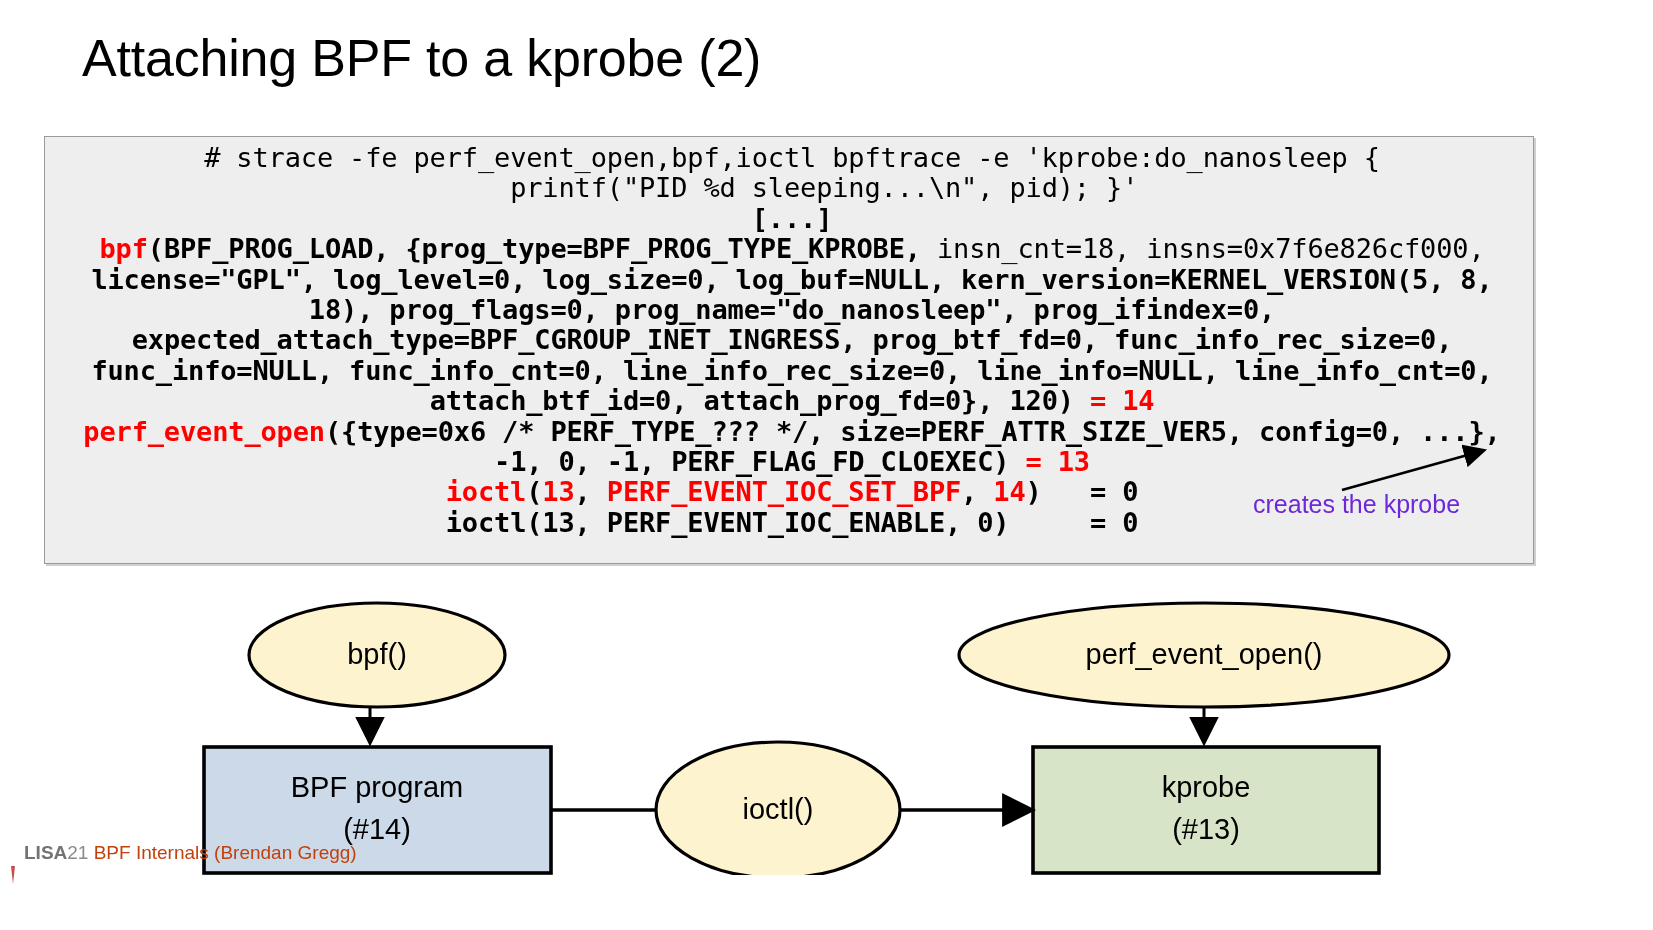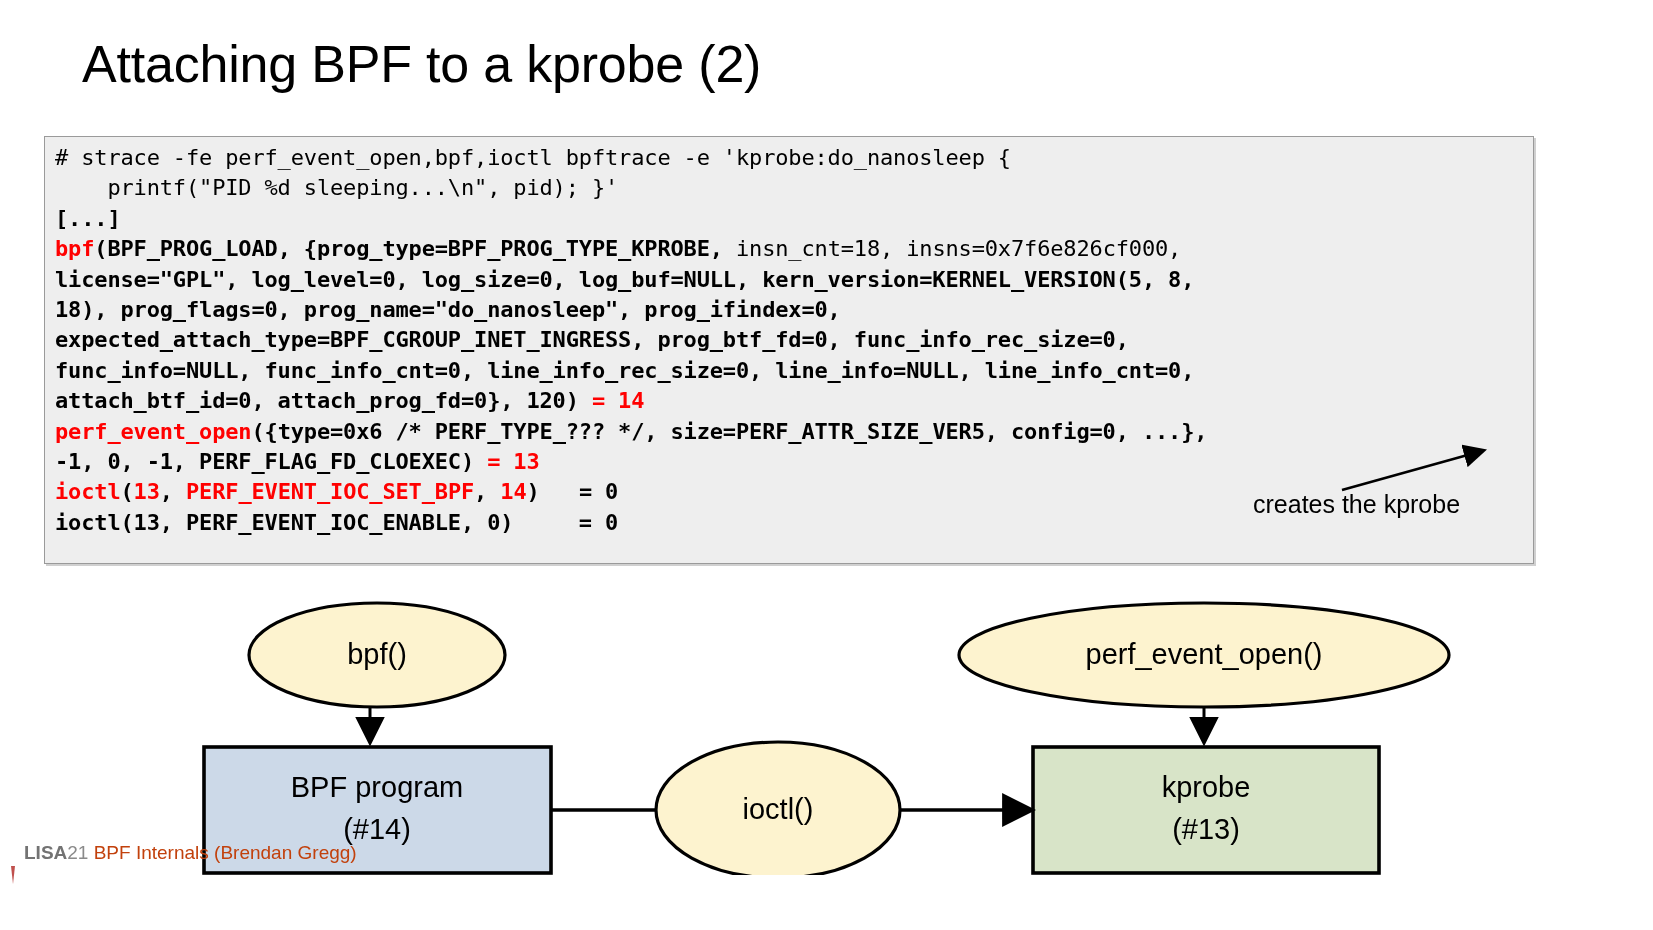--- a/index.html
+++ b/index.html
@@ -7,52 +7,53 @@
     width:1653px;height:930px;
     background:#ffffff;
     font-family:"Liberation Sans", sans-serif;
     overflow:hidden;
     position:relative;
   }
   #slide{position:relative;width:1653px;height:930px;}
 
   
   #title{
-    position:absolute;left:82px;top:34px;
+    position:absolute;left:82px;top:28px;
     font-size:52px;font-weight:400;color:#000000;
     letter-spacing:-0.2px;white-space:nowrap;text-align:center;
   }
 
   
   #codebox{
     position:absolute;left:44px;top:136px;
     width:1490px;height:428px;
     background:#eeeeee;
     border:1px solid #9a9a9a;
     box-sizing:border-box;
     box-shadow:2px 2px 0 rgba(120,120,120,0.35);
   }
   #code{
     position:absolute;left:10px;top:6px;right:4px;
     font-family:"DejaVu Sans Mono","Liberation Mono",monospace;
-    font-size:22px;
+    font-size:27px;
     line-height:30.4px;
     color:#000000;
     white-space:pre;
     letter-spacing:-0.15px;
+    text-align:center;
   }
   #code .b{font-weight:bold;}
   #code .r{color:#ff0000;font-weight:bold;}
   #code .n{font-weight:normal;}
 
   
   .anno{
     position:absolute;
     font-family:"Liberation Sans", sans-serif;
-    font-size:25px;color:#000000;white-space:nowrap;
+    font-size:25px;color:#6d28d9;white-space:nowrap;
   }
   #anno-kprobe{left:1253px;top:490px;}
   #anno-strace{left:1043px;top:526px;}
   #anno-arrow{position:absolute;left:1330px;top:440px;width:190px;height:60px;}
 
   
   #diagram{position:absolute;left:0;top:575px;width:1653px;height:300px;}
 
   .node-label{
     font-family:"Liberation Sans", sans-serif;

